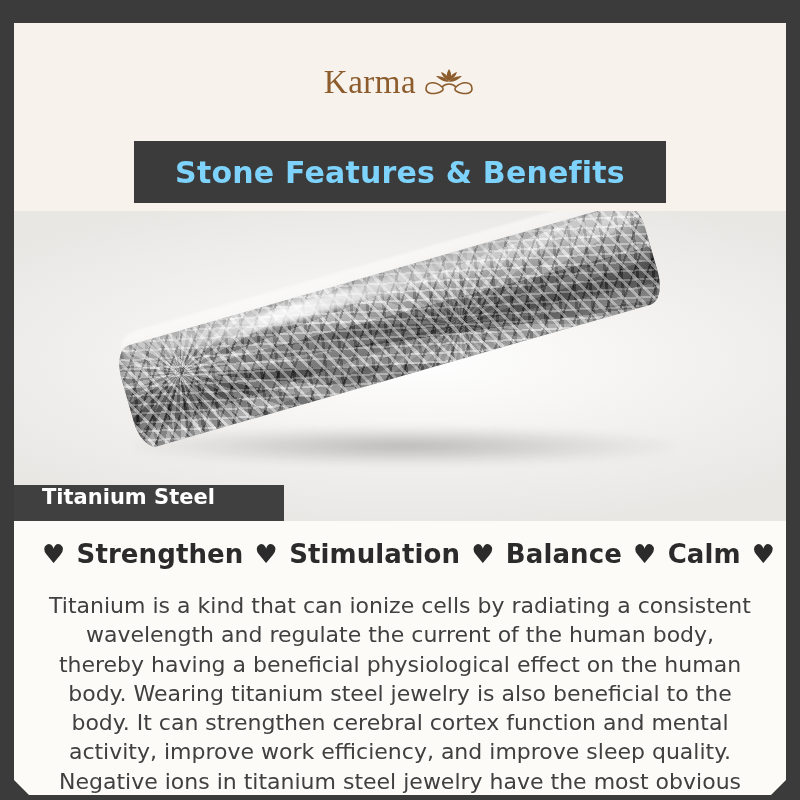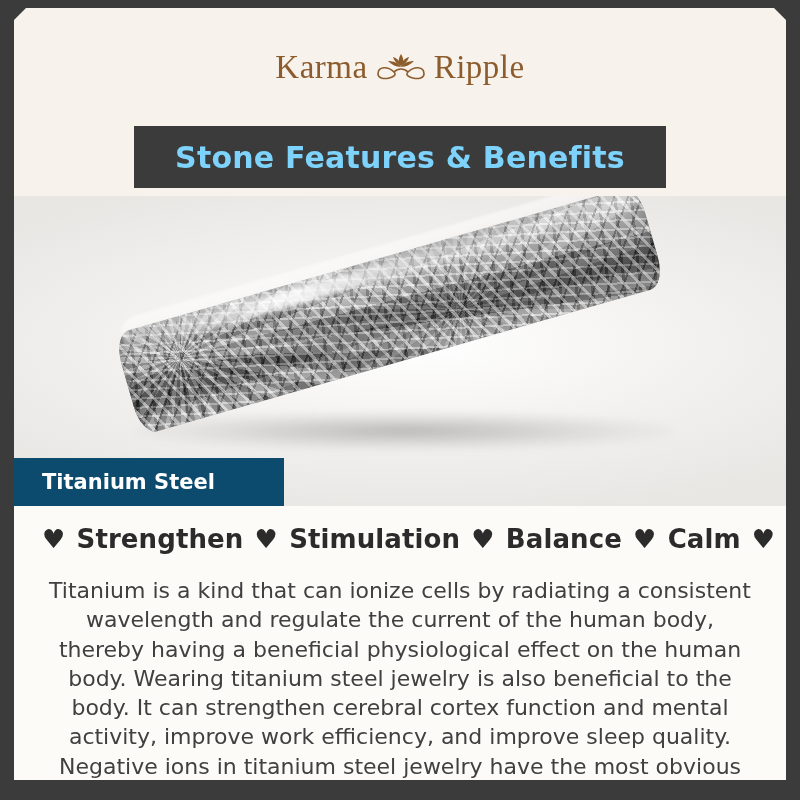--- a/index.html
+++ b/index.html
@@ -48,21 +48,21 @@
   }
   .corner-br {
     bottom: 0; right: 0;
     border-bottom: 34px solid #3b3b3b;
     border-left: 34px solid transparent;
   }
 
   .inner {
     position: absolute;
     left: 14px;
-    top: 8px;
+    top: 23px;
     width: 772px;
     height: 772px;
     background: #fdfbf8;
     overflow: hidden;
   }
 
   
   .header {
     position: relative;
     height: 118px;
@@ -201,24 +201,24 @@
     background: linear-gradient(90deg, rgba(255,255,255,0) 0%, rgba(255,255,255,0.85) 35%, rgba(255,255,255,0.2) 70%, rgba(255,255,255,0) 100%);
     filter: blur(2px);
   }
 
   
   .label-band {
     position: absolute;
     left: 0;
     bottom: 0;
     width: 270px;
-    height: 48px;
-    background: #0c4a6e;
-    display: flex;
-    align-items: center;
+    height: 36px;
+    background: #404040;
+    display: flex;
+    align-items: flex-start;
     z-index: 3;
   }
   .label-band span {
     color: #ffffff;
     font-size: 21px;
     font-weight: bold;
     padding-left: 28px;
     font-family: "DejaVu Sans", sans-serif;
   }
 
@@ -278,21 +278,20 @@
             </g>
             <g fill="#8c5c2c">
               <path d="M27 4 C24 9, 24 13, 27 16 C30 13, 30 9, 27 4 Z"></path>
               <path d="M27 16 C23 14, 20 11, 19 7 C23 8, 26 11, 27 16 Z"></path>
               <path d="M27 16 C31 14, 34 11, 35 7 C31 8, 28 11, 27 16 Z"></path>
               <path d="M27 17 C22 17, 17 14, 14 11 C19 11, 25 13, 27 17 Z"></path>
               <path d="M27 17 C32 17, 37 14, 40 11 C35 11, 29 13, 27 17 Z"></path>
             </g>
           </svg>
         </span>
-        <span class="logo-text">Ripple</span>
       </div>
     </div>
 
     <div class="title-band-wrap">
       <div class="title-band">
         <h1>Stone Features &amp; Benefits</h1>
       </div>
     </div>
 
     <div class="hero">

